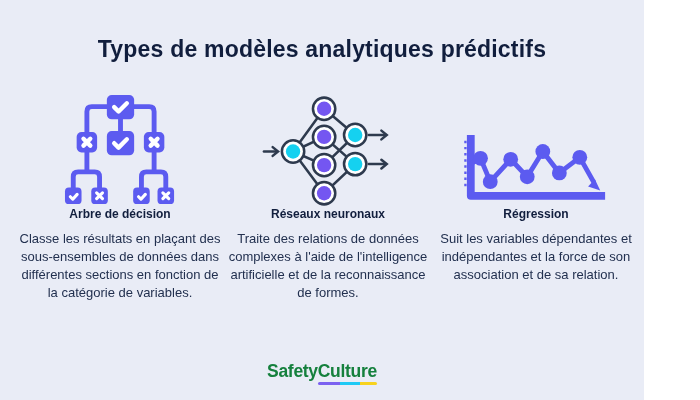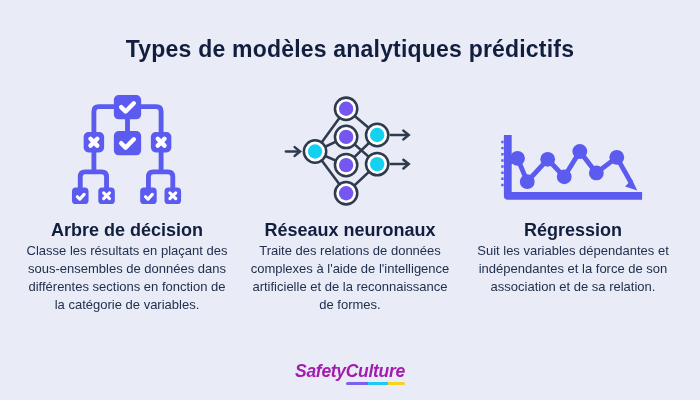--- a/index.html
+++ b/index.html
@@ -1,18 +1,18 @@
 <!DOCTYPE html>
 <html><head>
 <meta charset="utf-8">
 <style>
   * { margin:0; padding:0; box-sizing:border-box; }
   html,body { width:700px; height:400px; }
   .canvas {
-    width:700px; height:400px;
+    width:644px; height:400px;
     background:#e9ecf6;
     position:relative;
     overflow:hidden;
     font-family:"Liberation Sans", sans-serif;
     color:#131f3e;
   }
   .title {
     padding-top:36px;
     text-align:center;
     font-size:23px;
@@ -32,46 +32,44 @@
     flex-direction:column;
     align-items:center;
   }
   .icon-area {
     height:120px;
     display:flex;
     align-items:flex-end;
     justify-content:center;
   }
   .col h2 {
-    margin-top:13px;
-    font-size:18px;
+    font-size:12px;
     font-weight:800;
     color:#111e3d;
     white-space:nowrap;
   }
   .col p {
-    margin-top:1px;
+    margin-top:9px;
     width:208px;
     font-size:13px;
     line-height:1.38;
     text-align:center;
     color:#22304f;
   }
   .footer {
     position:absolute;
     left:0; right:0; bottom:15px;
     display:flex;
     justify-content:center;
   }
   .logo {
     font-size:17.5px;
     font-weight:800;
-    font-style:italic;
     letter-spacing:-.3px;
-    color:#a21caf;
+    color:#15803d;
     line-height:1;
   }
   .logo .part { display:inline-block; }
   .logo .cult { display:inline-block; position:relative; }
   .logo-underline {
     display:block;
     height:3px;
     border-radius:2px;
     margin-top:2px;
   }

